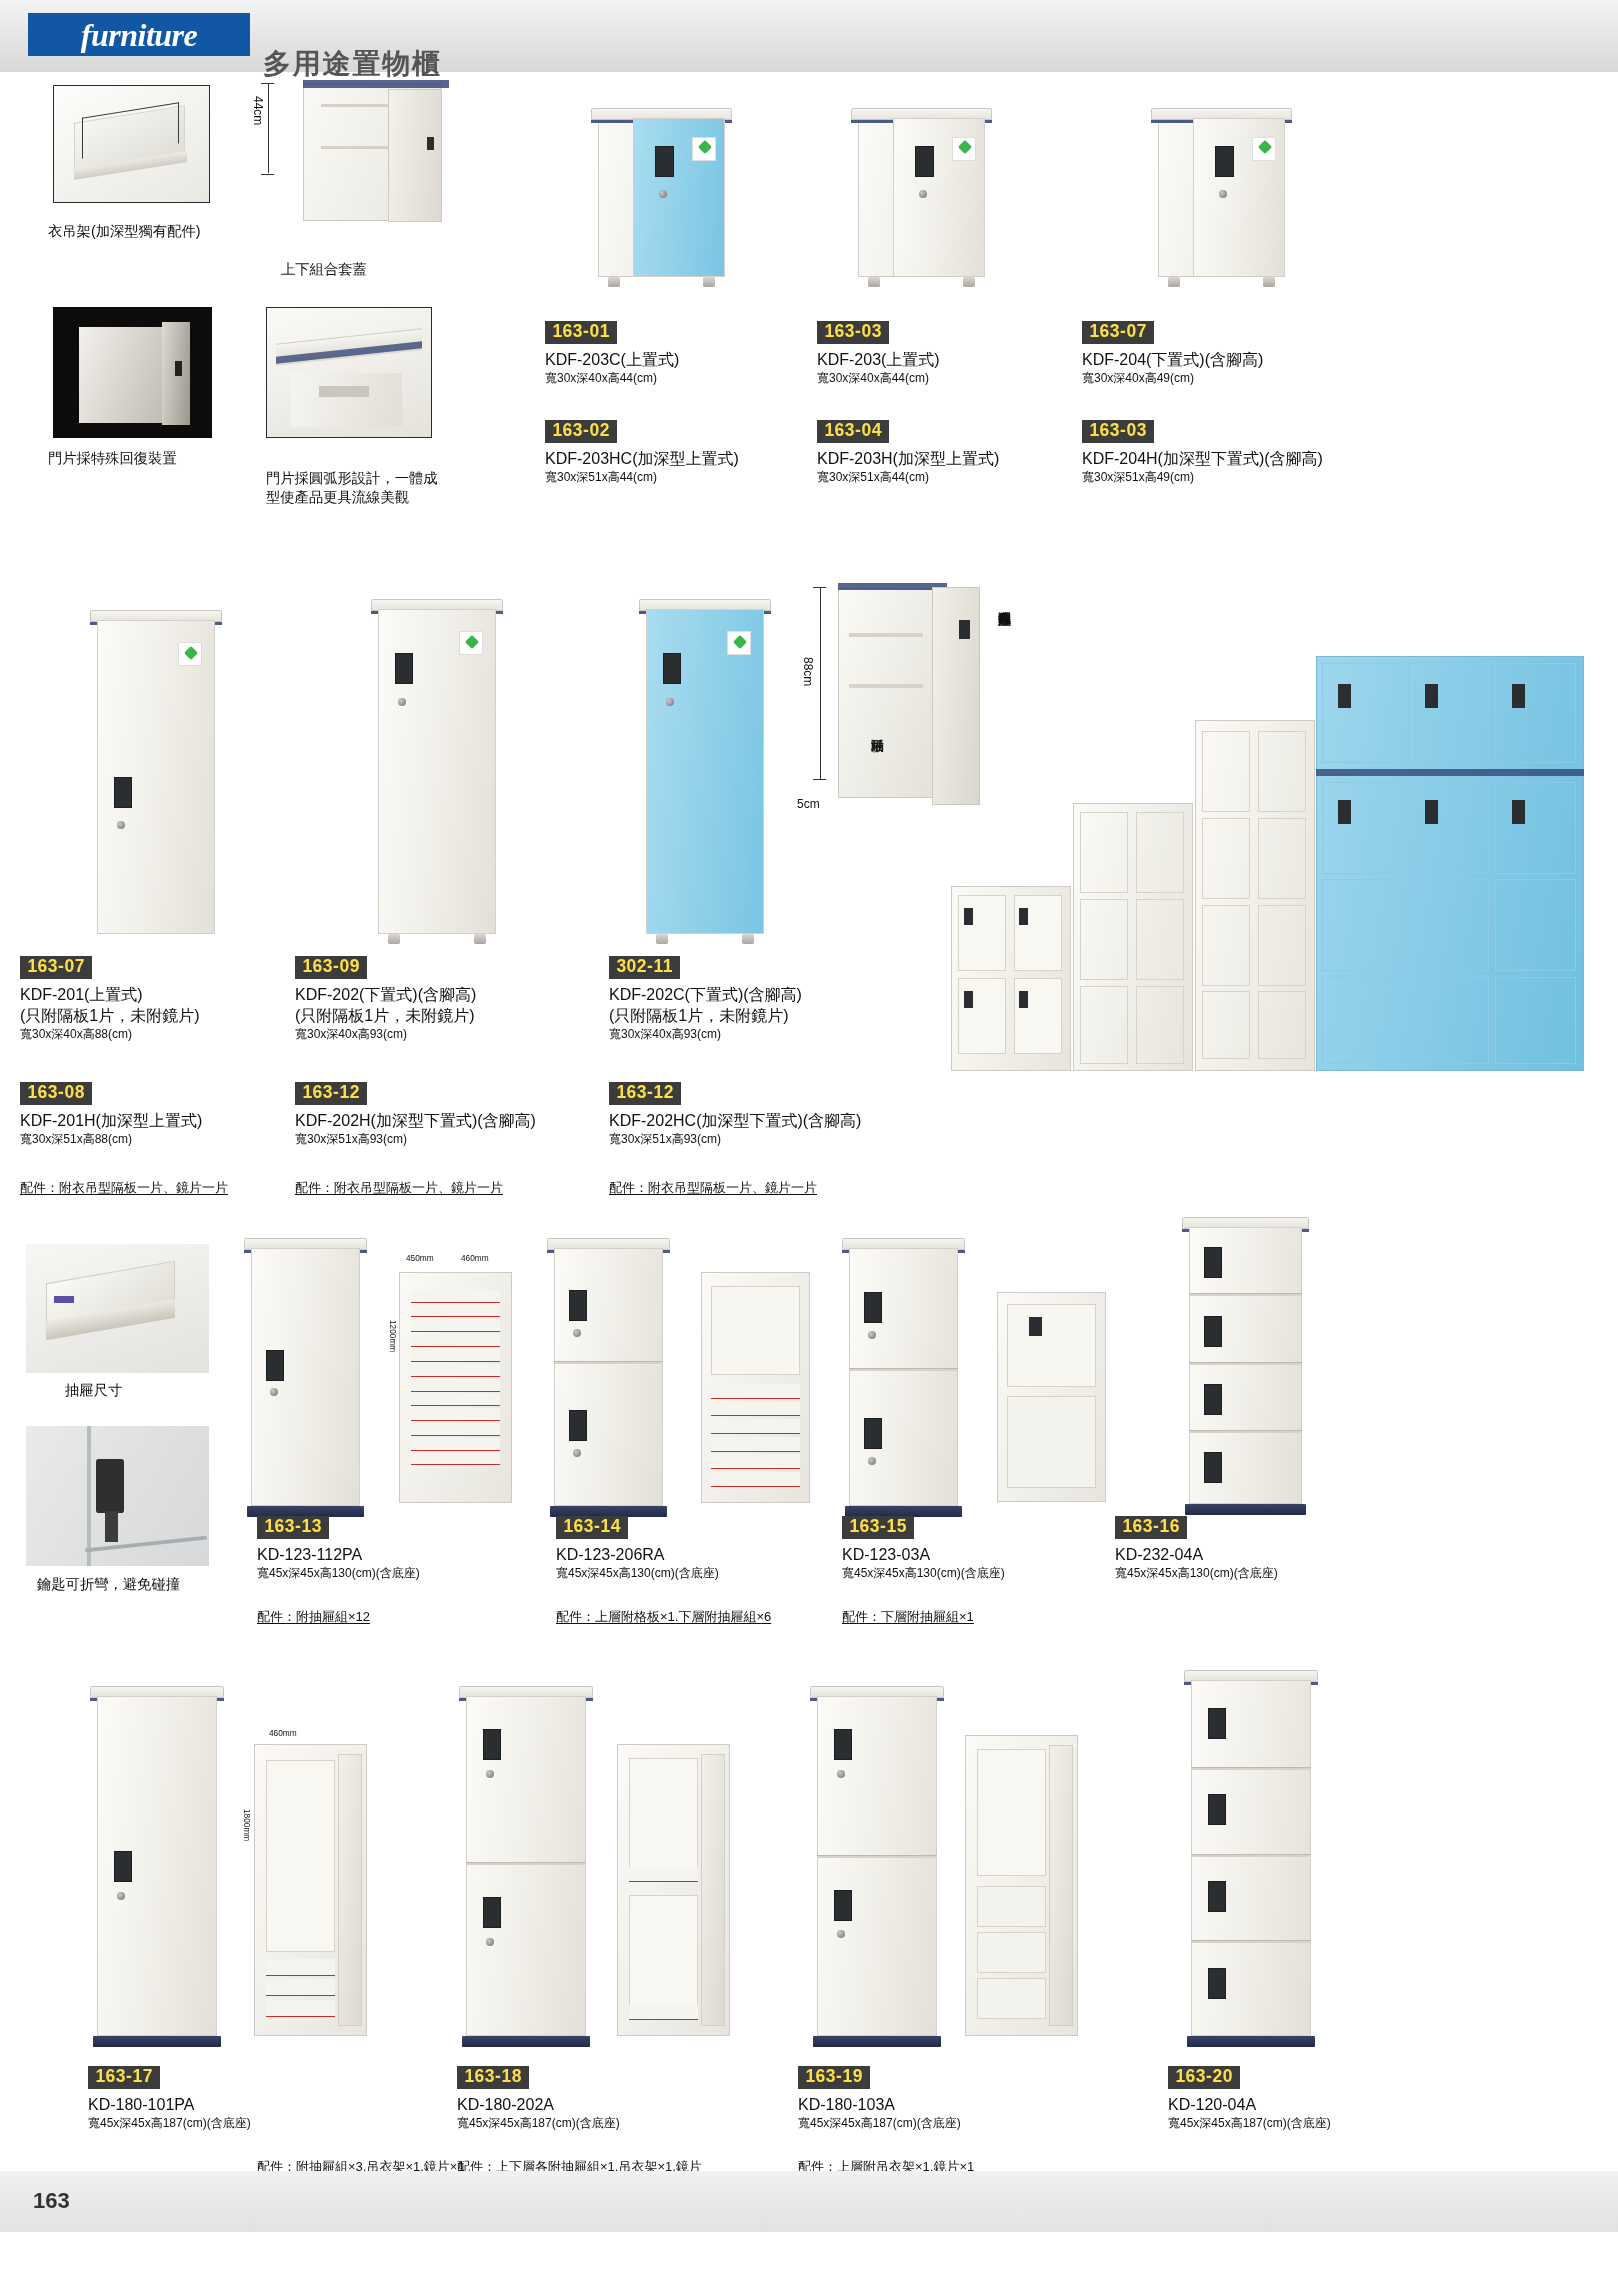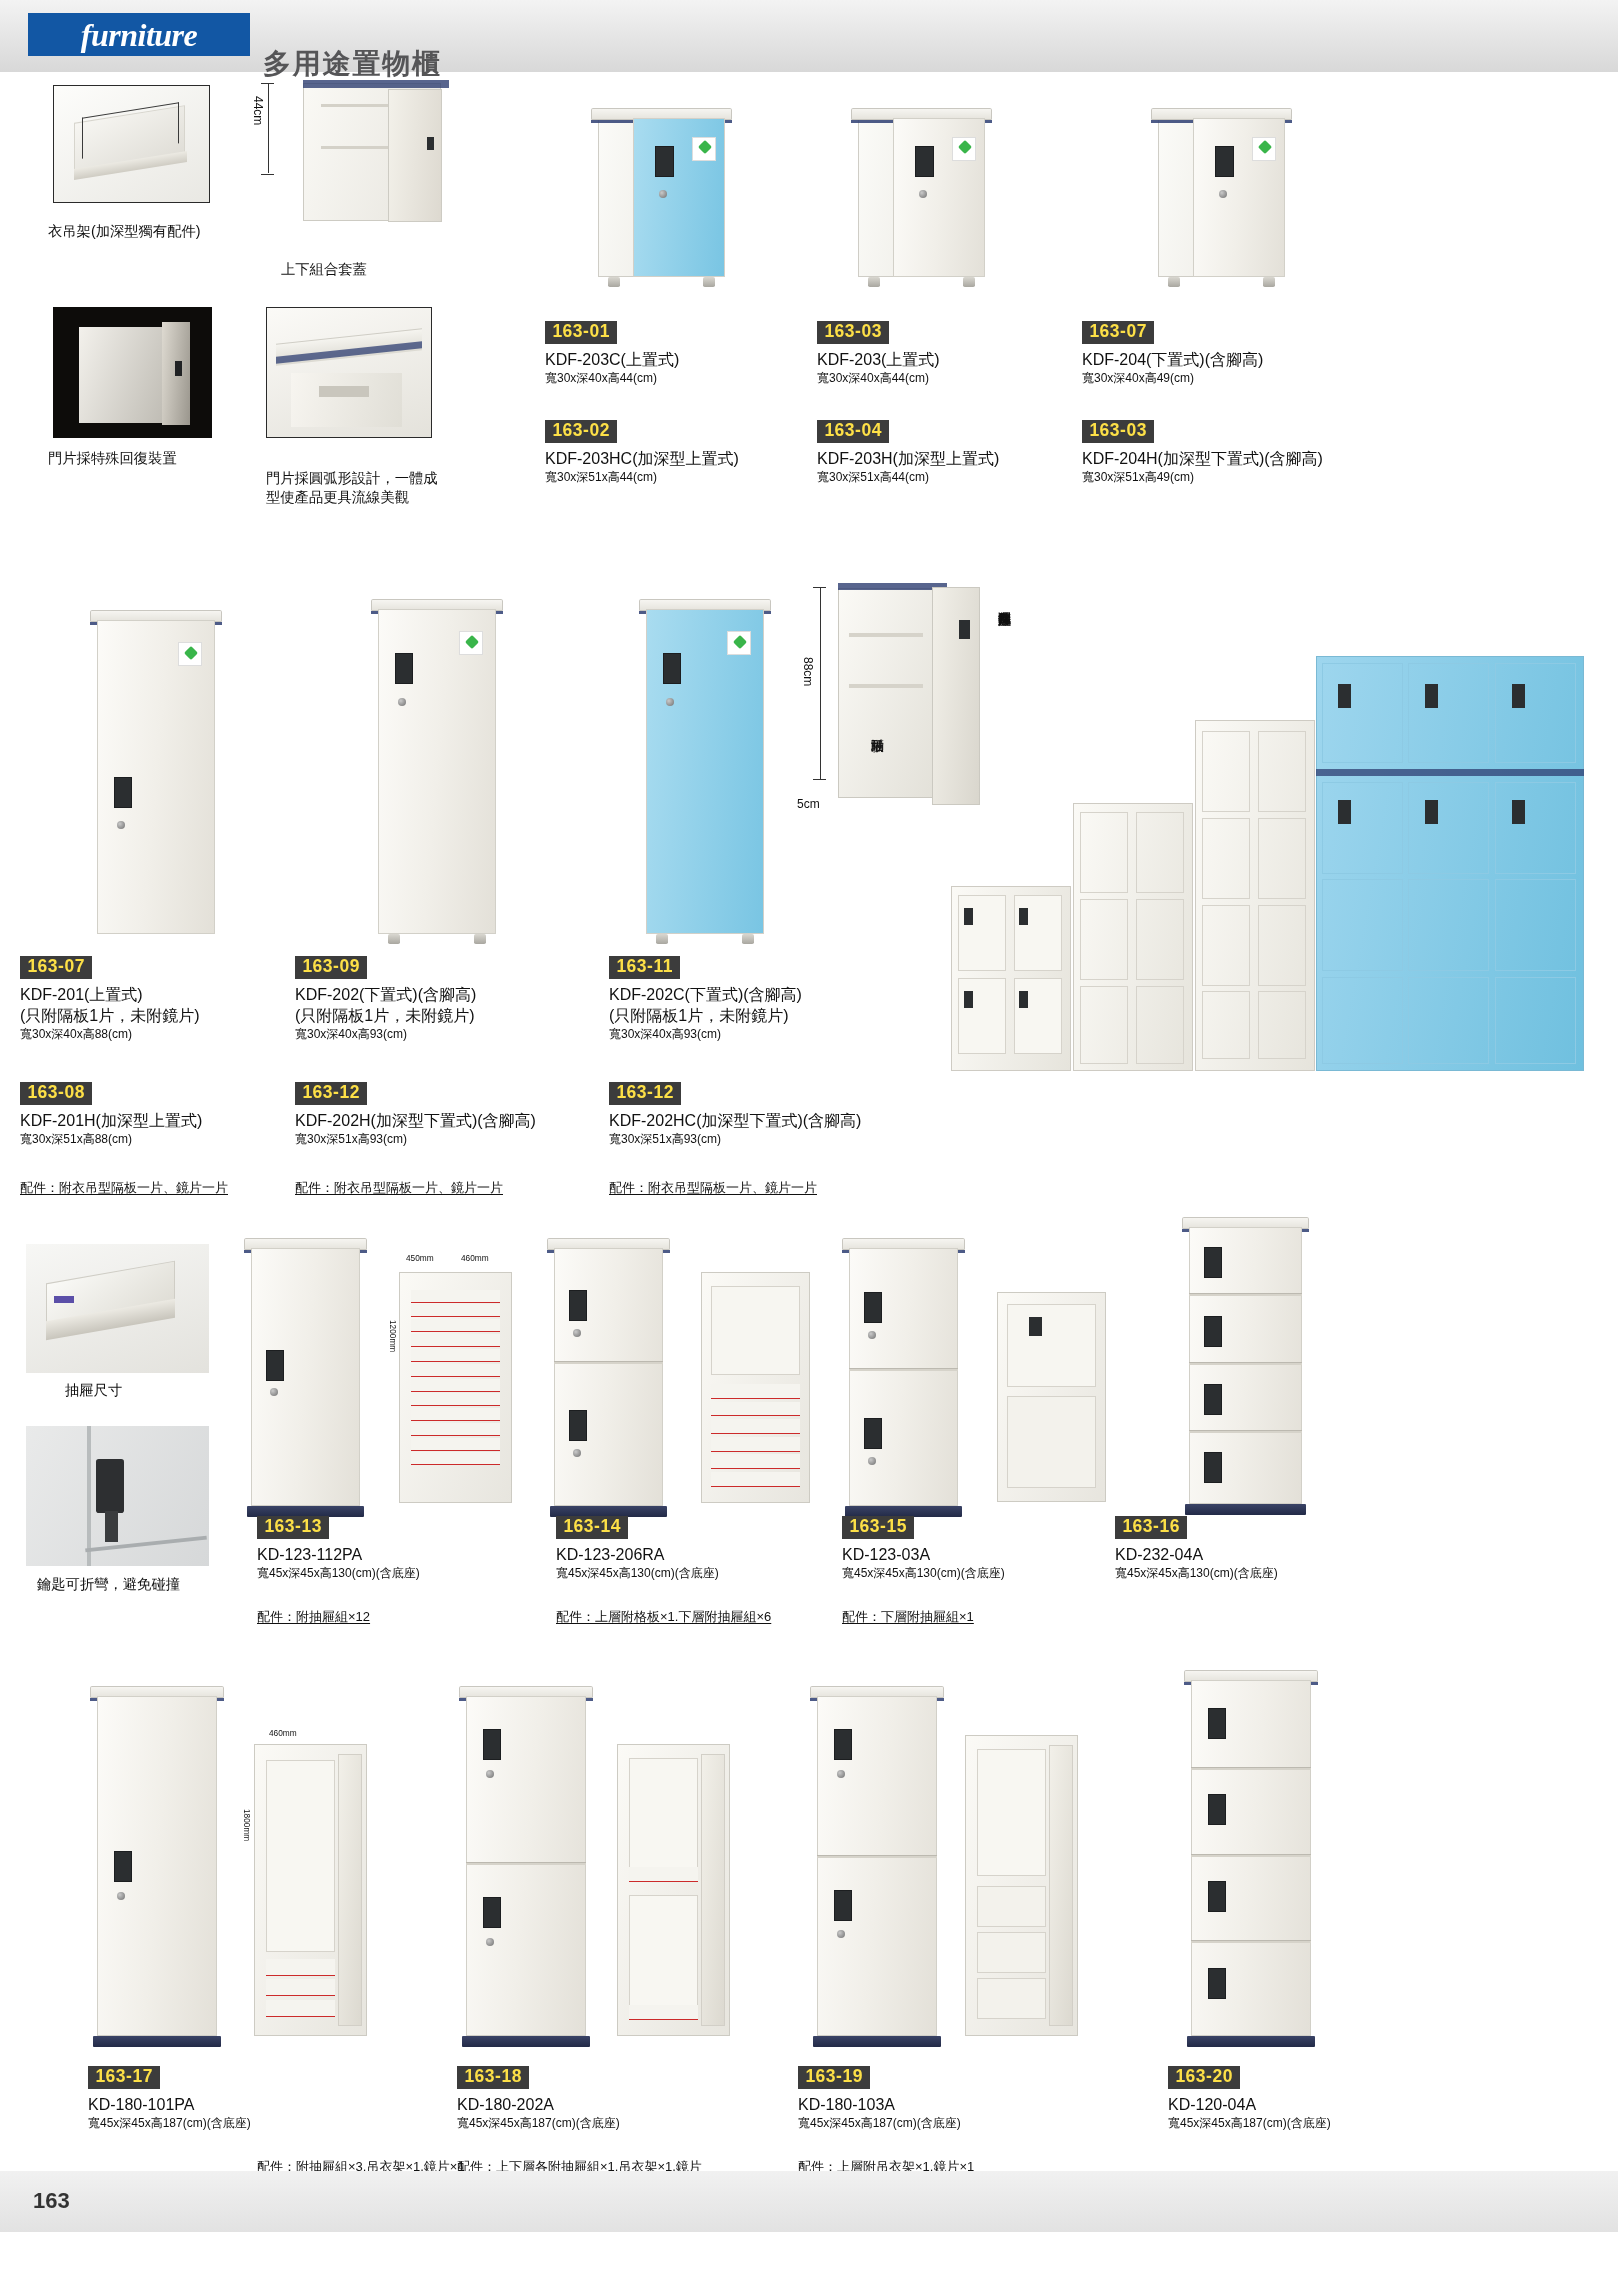--- a/index.html
+++ b/index.html
@@ -311,21 +311,21 @@
     <div class="pname" style="margin-top:0;">(只附隔板1片，未附鏡片)</div>
     <div class="pdim">寬30x深40x高88(cm)</div>
   </div>
   <div class="plabel" style="left:295px; top:956px;">
     <span class="code-chip">163-09</span>
     <div class="pname">KDF-202(下置式)(含腳高)</div>
     <div class="pname" style="margin-top:0;">(只附隔板1片，未附鏡片)</div>
     <div class="pdim">寬30x深40x高93(cm)</div>
   </div>
   <div class="plabel" style="left:609px; top:956px;">
-    <span class="code-chip">163-11</span>
+    <span class="code-chip">302-11</span>
     <div class="pname">KDF-202C(下置式)(含腳高)</div>
     <div class="pname" style="margin-top:0;">(只附隔板1片，未附鏡片)</div>
     <div class="pdim">寬30x深40x高93(cm)</div>
   </div>
 
   <div class="plabel" style="left:20px; top:1082px;">
     <span class="code-chip">163-08</span>
     <div class="pname">KDF-201H(加深型上置式)</div>
     <div class="pdim">寬30x深51x高88(cm)</div>
   </div>

